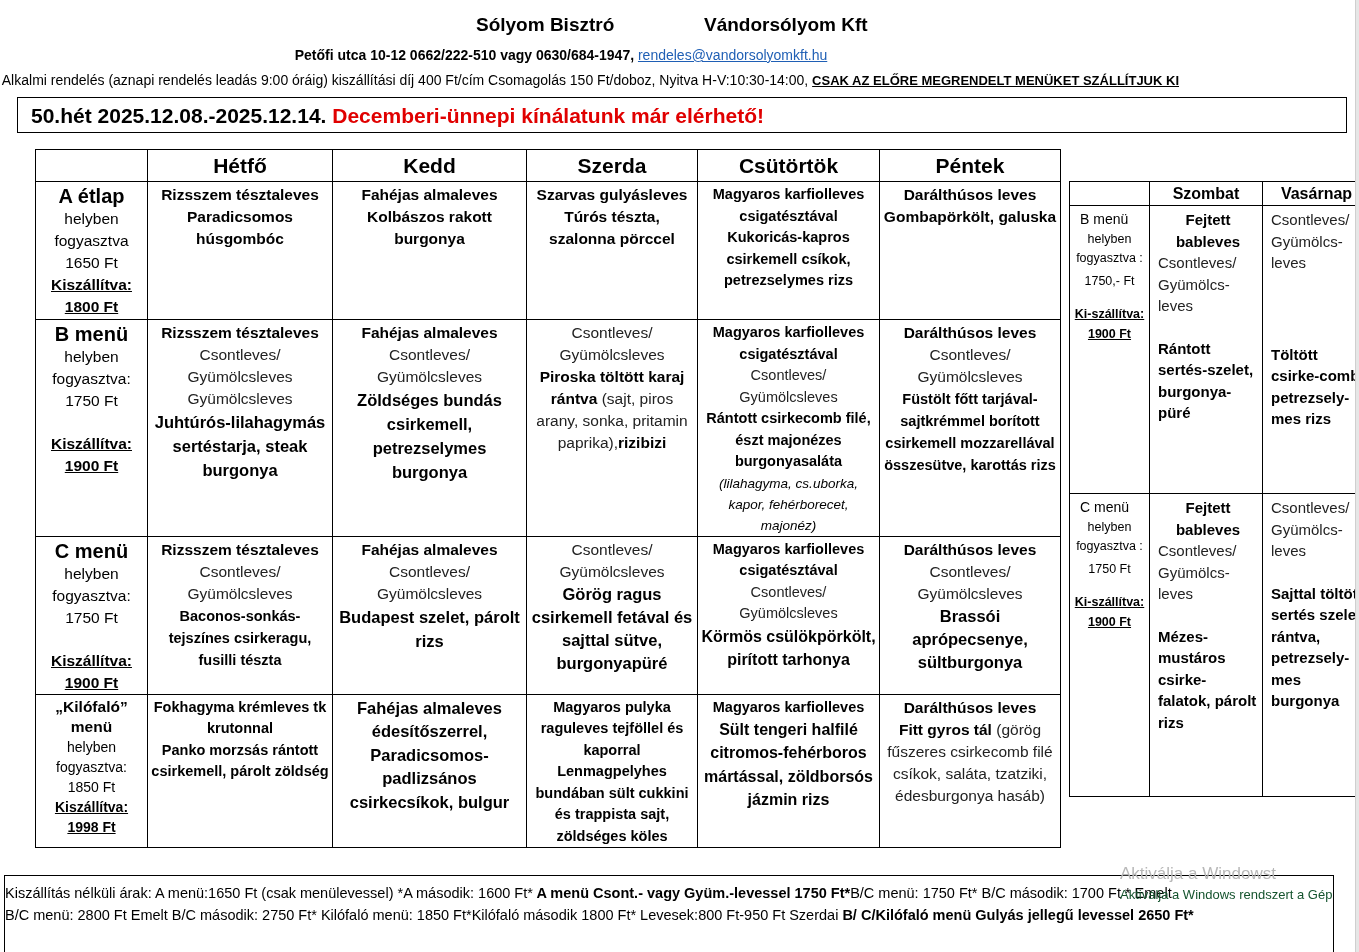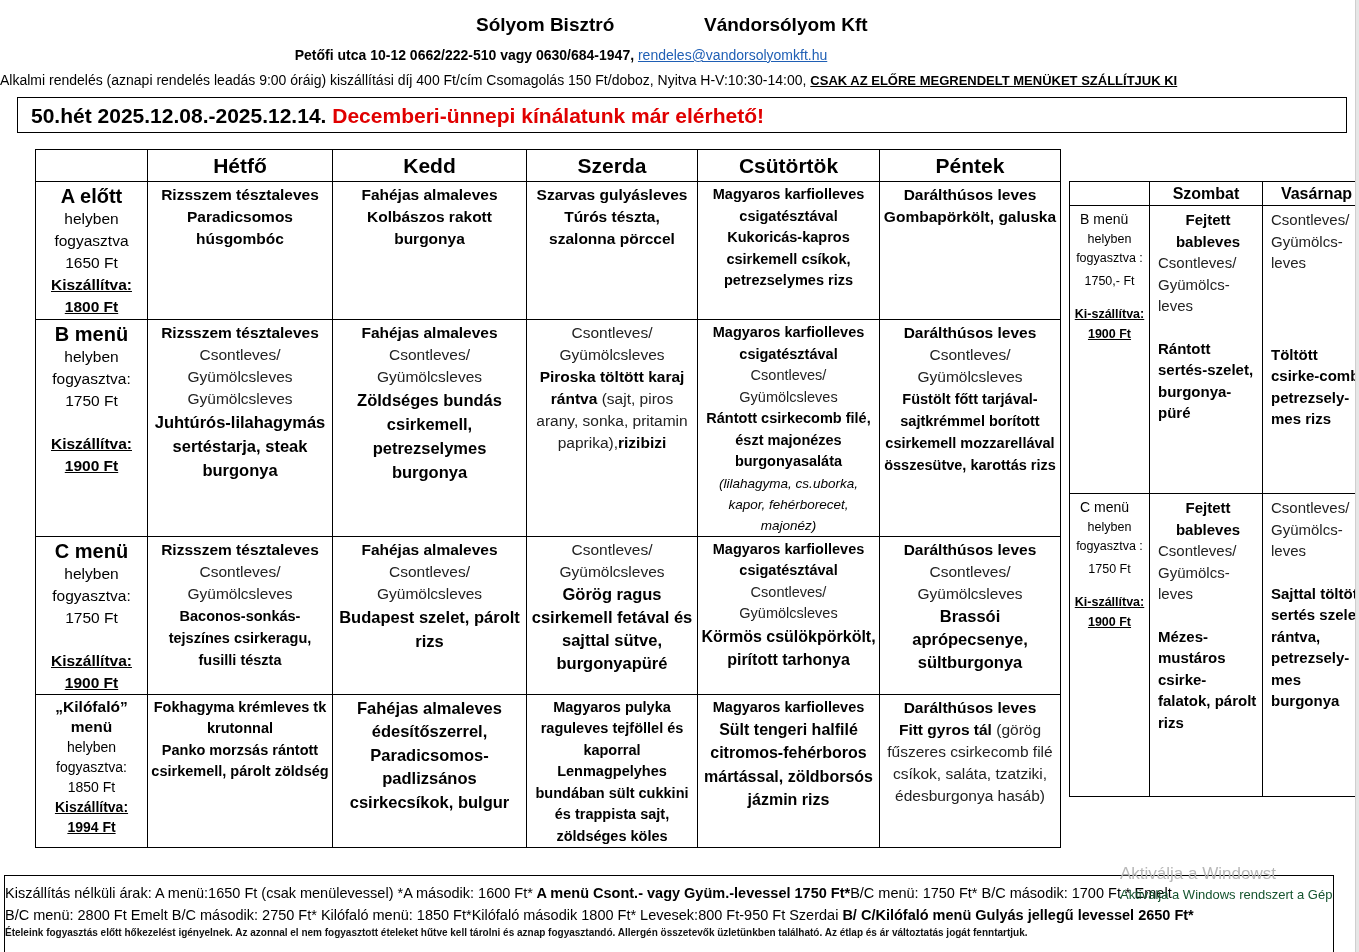--- a/index.html
+++ b/index.html
@@ -15,21 +15,21 @@
   }
   .company span { display:inline-block; }
   .company .c1 { position:absolute; left:476px; top:0; }
   .company .c2 { position:absolute; left:704px; top:0; }
   .contact {
     top:47px; left:0; width:1122px; text-align:center;
     font-size:14px; font-weight:bold;
   }
   .contact a { color:#1f5fb5; text-decoration:underline; font-weight:normal; }
   .info {
-    top:72px; left:0; width:1359px; text-align:left; font-size:14px;
+    top:72px; left:0; width:1179px; text-align:right; font-size:14px;
     white-space:nowrap;
   }
   .info .strong { font-weight:bold; text-decoration:underline; font-size:13px; }
   .titlebox {
     top:97px; left:17px; width:1330px; height:36px;
     border:1px solid #000; box-sizing:border-box;
     font-size:21px; font-weight:bold; padding:6px 0 0 13px; white-space:nowrap;
   }
   .titlebox .red { color:#e00000; }
 
@@ -112,21 +112,21 @@
     <th></th>
     <th>Hétfő</th>
     <th>Kedd</th>
     <th>Szerda</th>
     <th>Csütörtök</th>
     <th>Péntek</th>
   </tr>
 
   <tr style="height:138px">
     <td class="menu-label">
-      <div class="name">A előtt</div>
+      <div class="name">A étlap</div>
       <div>helyben fogyasztva</div>
       <div>1650 Ft</div>
       <div class="deliv">Kiszállítva:</div>
       <div class="deliv">1800 Ft</div>
     </td>
     <td>
       <span class="b">Rizsszem tésztaleves</span>
       <span class="b">Paradicsomos húsgombóc</span>
     </td>
     <td>
@@ -221,21 +221,21 @@
       <span class="b" style="font-size:16.5px;line-height:23px">Brassói aprópecsenye, sültburgonya</span>
     </td>
   </tr>
 
   <tr style="height:153px">
     <td class="menu-label kilo" style="font-size:14px;line-height:20px">
       <div class="name" style="font-weight:bold">„Kilófaló” menü</div>
       <div>helyben fogyasztva:</div>
       <div>1850 Ft</div>
       <div class="deliv">Kiszállítva:</div>
-      <div class="deliv">1994 Ft</div>
+      <div class="deliv">1998 Ft</div>
     </td>
     <td style="font-size:14.5px;line-height:21.5px">
       <span class="b">Fokhagyma krémleves tk krutonnal</span>
       <span class="b">Panko morzsás rántott csirkemell, párolt zöldség</span>
     </td>
     <td style="font-size:16.5px;line-height:23.5px">
       <span class="b">Fahéjas almaleves édesítőszerrel,</span>
       <span class="b">Paradicsomos-padlizsános csirkecsíkok, bulgur</span>
     </td>
     <td style="font-size:14.5px;line-height:21.5px">
@@ -314,19 +314,18 @@
 </tbody>
   </table>
 
 <div class="abs footer">
   <div>
     <span>Kiszállítás nélküli árak: A menü:1650 Ft (csak menülevessel) *A második: 1600 Ft*</span><span class="bold"> A menü Csont.- vagy Gyüm.-levessel 1750 Ft*</span><span>B/C menü: 1750 Ft* B/C második: 1700 Ft * Emelt</span>
   </div>
   <div>
     <span>B/C menü: 2800 Ft Emelt B/C második: 2750 Ft* Kilófaló menü: 1850 Ft*Kilófaló második 1800 Ft* Levesek:800 Ft-950 Ft Szerdai </span><span class="bold">B/ C/Kilófaló menü Gulyás jellegű levessel 2650 Ft*</span>
   </div>
-  <div class="small">Ételeink fogyasztás előtt hőkezelést igényelnek. Az azonnal el nem fogyasztott ételeket hűtve kell tárolni és aznap fogyasztandó. Allergén összetevők üzletünkben található. Az étlap és ár változtatás jogát fenntartjuk.</div>
 </div>
 
 <div class="abs watermark">Aktiválja a Windowst</div>
 <div class="abs watermark2">Aktiválja a Windows rendszert a Gép</div>
 
 <div class="abs scrollbar"></div>
 
 </body></html>

